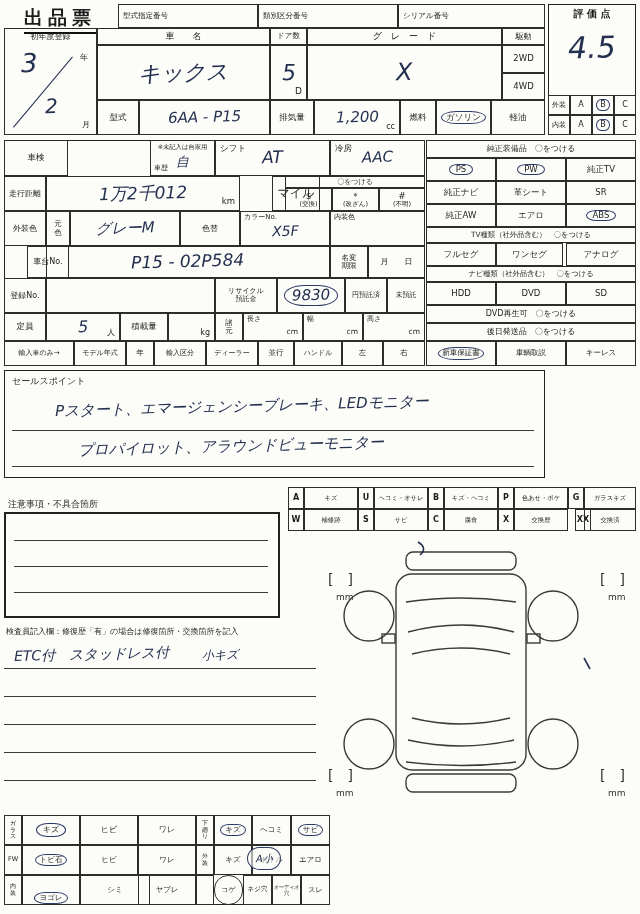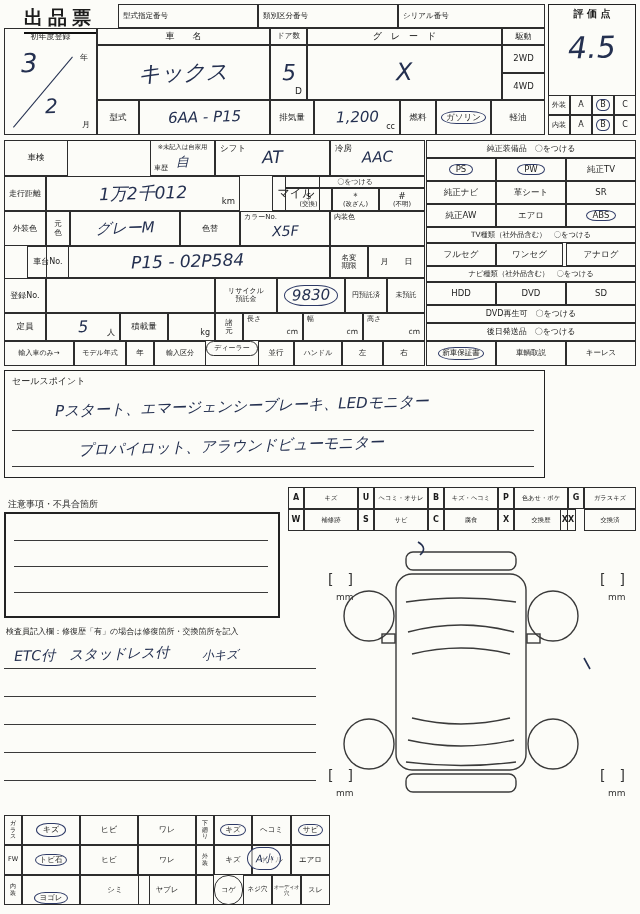--- a/index.html
+++ b/index.html
@@ -197,21 +197,21 @@
   </div>
   <div class="cell" style="left:363px;top:313px;width:62px;height:28px;">
     <span class="tl">高さ</span>
     <span class="rb" style="font-size:7.5px;">cm</span>
   </div>
 
   <div class="cell" style="left:4px;top:341px;width:70px;height:25px;font-size:7px;">輸入車のみ→</div>
   <div class="cell" style="left:74px;top:341px;width:52px;height:25px;font-size:7px;">モデル年式</div>
   <div class="cell" style="left:126px;top:341px;width:28px;height:25px;font-size:7.5px;">年</div>
   <div class="cell" style="left:154px;top:341px;width:52px;height:25px;font-size:7px;">輸入区分</div>
-  <div class="cell" style="left:206px;top:341px;width:52px;height:15px;font-size:7px;border-radius:8px;">ディーラー</div>
+  <div class="cell" style="left:206px;top:341px;width:52px;height:25px;font-size:7px;">ディーラー</div>
   <div class="cell" style="left:258px;top:341px;width:36px;height:25px;font-size:7.5px;">並行</div>
   <div class="cell" style="left:294px;top:341px;width:48px;height:25px;font-size:7px;">ハンドル</div>
   <div class="cell" style="left:342px;top:341px;width:41px;height:25px;font-size:7.5px;">左</div>
   <div class="cell" style="left:383px;top:341px;width:42px;height:25px;font-size:7.5px;">右</div>
 
   <div class="abs" style="left:426px;top:140px;width:210px;height:226px;border:1.5px solid #222;"></div>
   <div class="cell" style="left:426px;top:140px;width:210px;height:18px;font-size:8px;">純正装備品　〇をつける</div>
 
   <div class="cell" style="left:426px;top:158px;width:70px;height:23px;font-size:8.5px;">
     <span class="circ">PS</span>
@@ -273,21 +273,21 @@
   <div class="cell" style="left:584px;top:487px;width:52px;height:22px;font-size:6.3px;">ガラスキズ</div>
 
   <div class="cell" style="left:288px;top:509px;width:16px;height:22px;font-size:8px;font-weight:bold;">W</div>
   <div class="cell" style="left:304px;top:509px;width:54px;height:22px;font-size:6.3px;">補修跡</div>
   <div class="cell" style="left:358px;top:509px;width:16px;height:22px;font-size:8px;font-weight:bold;">S</div>
   <div class="cell" style="left:374px;top:509px;width:54px;height:22px;font-size:6.3px;">サビ</div>
   <div class="cell" style="left:428px;top:509px;width:16px;height:22px;font-size:8px;font-weight:bold;">C</div>
   <div class="cell" style="left:444px;top:509px;width:54px;height:22px;font-size:6.3px;">腐食</div>
   <div class="cell" style="left:498px;top:509px;width:16px;height:22px;font-size:8px;font-weight:bold;">X</div>
   <div class="cell" style="left:514px;top:509px;width:54px;height:22px;font-size:6.3px;">交換歴</div>
-  <div class="cell" style="left:560px;top:509px;width:16px;height:22px;font-size:8px;font-weight:bold;">XX</div>
+  <div class="cell" style="left:575px;top:509px;width:16px;height:22px;font-size:8px;font-weight:bold;">XX</div>
   <div class="cell" style="left:584px;top:509px;width:52px;height:22px;font-size:6.3px;">交換済</div>
 
   <div class="abs" style="left:8px;top:498px;font-size:9px;">注意事項・不具合箇所</div>
   <div class="abs" style="left:4px;top:512px;width:276px;height:106px;border:2px solid #222;"></div>
   <div class="rule" style="left:14px;top:540px;width:254px;"></div>
   <div class="rule" style="left:14px;top:566px;width:254px;"></div>
   <div class="rule" style="left:14px;top:592px;width:254px;"></div>
 
   <div class="abs" style="left:6px;top:626px;width:316px;font-size:8px;">検査員記入欄：修復歴「有」の場合は修復箇所・交換箇所を記入</div>
   <div class="abs" style="left:14px;top:644px;width:306px;">

